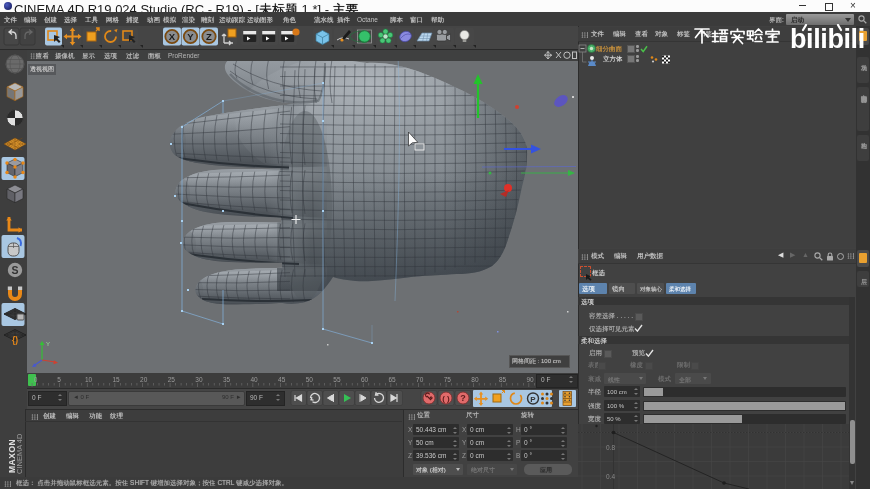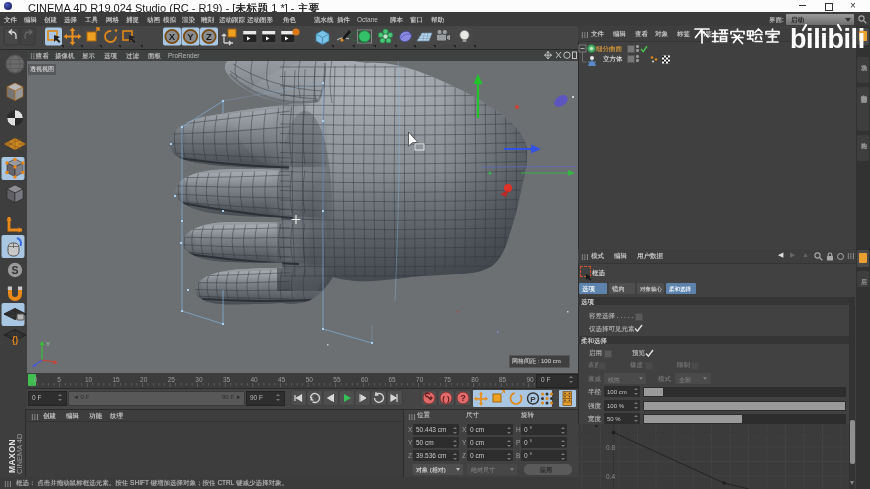--- a/index.html
+++ b/index.html
@@ -9,21 +9,21 @@
 .row{white-space:nowrap}
 span.p{position:absolute;white-space:nowrap}
 .dots{position:absolute;width:7px;height:6px;background-image:radial-gradient(circle,#909090 0.7px,transparent 0.9px);background-size:2.6px 2.2px}
 .spud{position:absolute;width:4px;height:8px}
 .spud:before{content:"";position:absolute;left:0;top:0.5px;border-left:2px solid transparent;border-right:2px solid transparent;border-bottom:2.6px solid #787878}
 .spud:after{content:"";position:absolute;left:0;bottom:0.5px;border-left:2px solid transparent;border-right:2px solid transparent;border-top:2.6px solid #787878}
 </style></head>
 <body>
 <div class="abs" style="left:0;top:0;width:870px;height:12px;background:#fcfcfc"></div>
 <div class="abs" style="left:4px;top:2px;width:8px;height:8px;border-radius:50%;background:radial-gradient(circle at 35% 35%,#4a5ac0,#10134e)"></div>
-<div class="abs row" style="left:28px;top:1px;font-size:11px;color:#1a1a1a">CINEMA 4D R19.024 Studio (RC - R19) - [<span class="cjk">未标题</span> 1 *] - <span class="cjk">主要</span></div>
+<div class="abs row" style="left:14px;top:1px;font-size:13px;color:#1a1a1a">CINEMA 4D R19.024 Studio (RC - R19) - [<span class="cjk">未标题</span> 1 *] - <span class="cjk">主要</span></div>
 <div class="abs" style="left:799px;top:5px;width:7px;height:1px;background:#333"></div>
 <div class="abs" style="left:825px;top:3px;width:6px;height:6px;border:1px solid #333"></div>
 <div class="abs" style="left:850px;top:0px;font-size:10px;color:#333">×</div>
 <div class="abs" style="left:0;top:12px;width:870px;height:14px;background:#3b3b3b"></div>
 <span class="p cjk" style="left:4px;top:16px;font-size:6.5px;color:#c2c2c2">文件</span>
 <span class="p cjk" style="left:24px;top:16px;font-size:6.5px;color:#c2c2c2">编辑</span>
 <span class="p cjk" style="left:44px;top:16px;font-size:6.5px;color:#c2c2c2">创建</span>
 <span class="p cjk" style="left:64px;top:16px;font-size:6.5px;color:#c2c2c2">选择</span>
 <span class="p cjk" style="left:85px;top:16px;font-size:6.5px;color:#c2c2c2">工具</span>
 <span class="p cjk" style="left:106px;top:16px;font-size:6.5px;color:#c2c2c2">网格</span>

